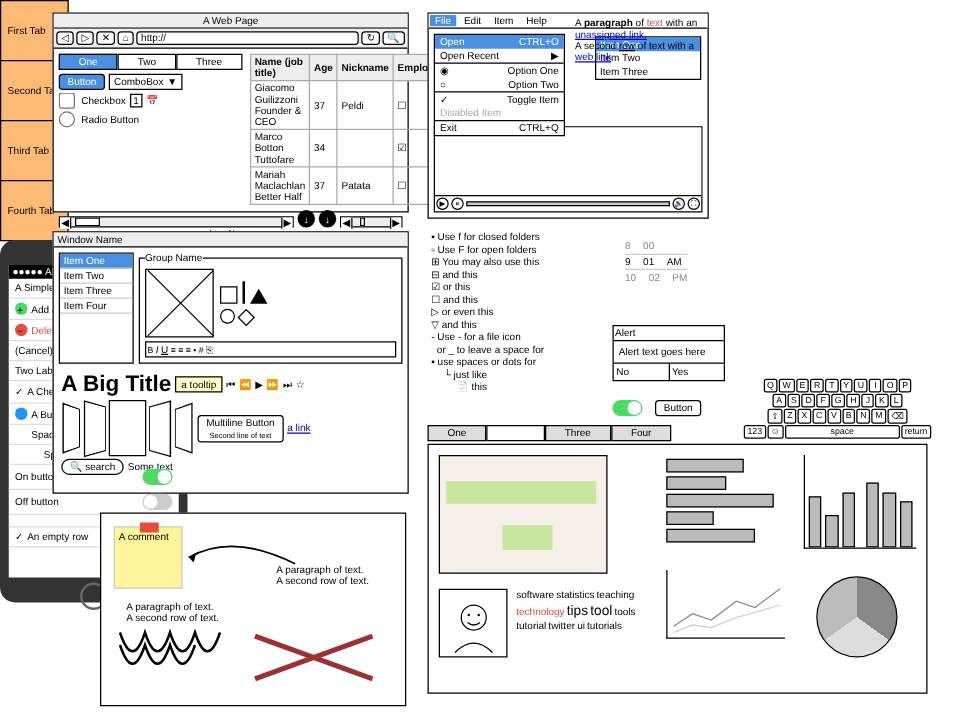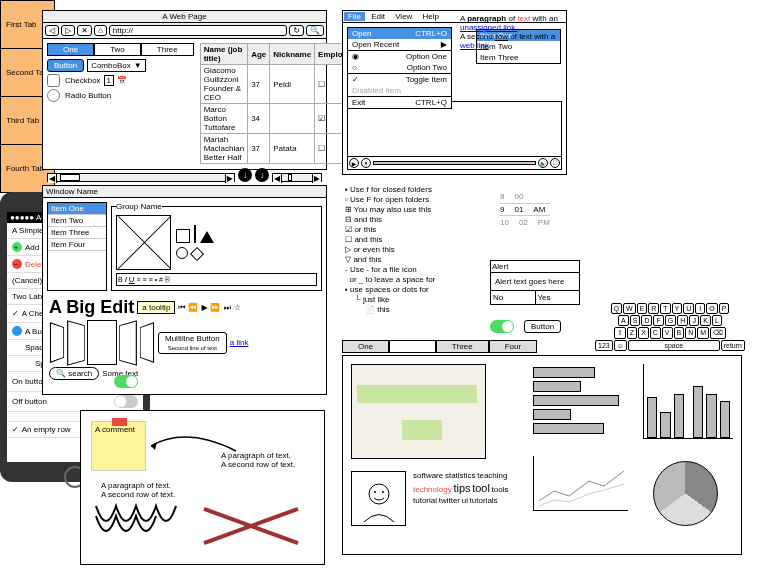--- a/index.html
+++ b/index.html
@@ -236,21 +236,21 @@
             <span style="width:12px;height:12px;border:1px solid #000;border-radius:50%"></span>
             <span style="width:10px;height:10px;border:1px solid #000;transform:rotate(45deg)"></span>
           </div>
         </div>
         <div style="border:1px solid #000;padding:1px;margin-top:3px;font-size:7px">B <i>I</i> <u>U</u> ≡ ≡ ≡ • # ⎘</div>
       </fieldset>
     </div>
   </div>
   <div style="padding:0 6px">
     <div class="row">
-      <span class="bigtitle">A Big Edit</span>
+      <span class="bigtitle">A Big Title</span>
       <span class="tooltip">a tooltip</span>
       <span>⏮</span>
       <span>⏪</span>
       <span>▶</span>
       <span>⏩</span>
       <span>⏭</span>
       <span>☆</span>
     </div>
     <div class="row">
       <div class="coverflow">
@@ -298,21 +298,21 @@
     <div>A paragraph of text.</div>
       <div>A second row of text.</div>
   </div>
   <div class="redX"></div>
 </div>
 
 <div id="menup" class="panel">
   <div class="menubar">
     <span class="sel">File</span>
     <span>Edit</span>
-    <span>View</span>
+    <span>Item</span>
     <span>Help</span>
   </div>
   <div class="dropdown">
     <div class="sel">
         <span>Open</span>
         <span>CTRL+O</span>
       </div>
     <div>
         <span>Open Recent</span>
         <span>▶</span>

